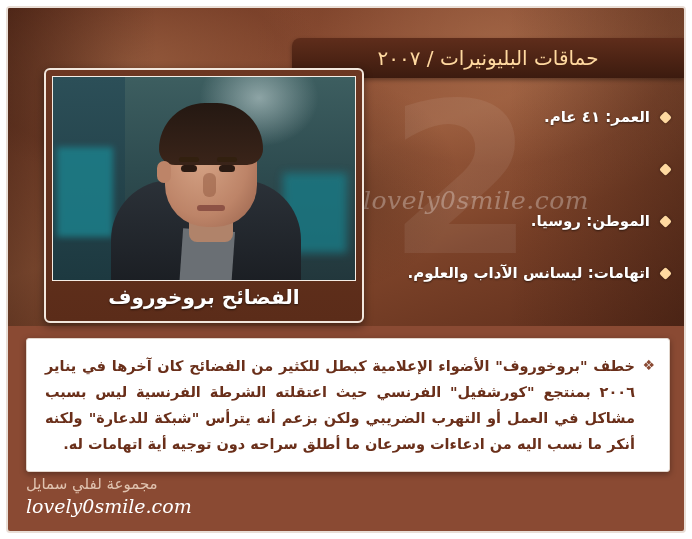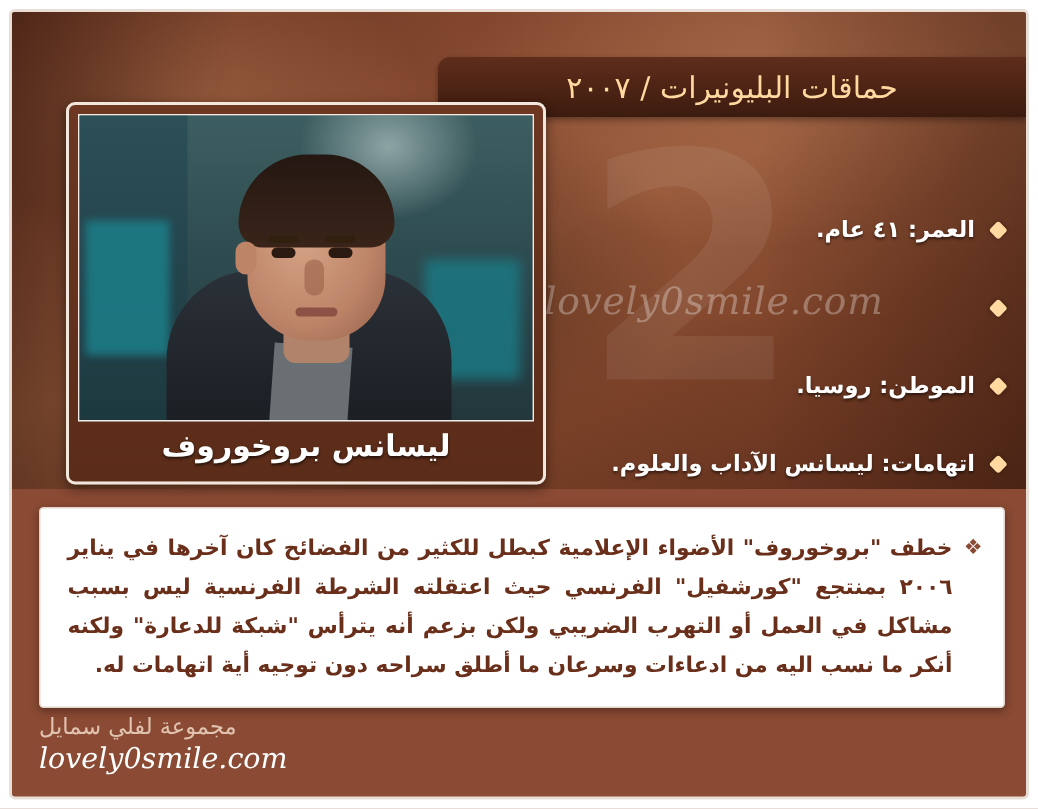--- a/index.html
+++ b/index.html
@@ -253,21 +253,20 @@
     font-weight: 700;
     text-shadow: 0 1px 2px rgba(0,0,0,0.6);
   }
 
   
   .facts {
     position: absolute;
     right: 8px;
     top: 96px;
     width: 384px;
-    margin-top: 36px;
   }
   .fact {
     position: relative;
     height: 26px;
     margin-bottom: 26px;
     display: flex;
     align-items: center;
     justify-content: flex-start;
     padding-right: 26px;
     box-sizing: border-box;
@@ -374,21 +373,21 @@
         <div class="ph-hair"></div>
         <div class="ph-ear"></div>
         <div class="ph-brow-l"></div>
         <div class="ph-brow-r"></div>
         <div class="ph-eye-l"></div>
         <div class="ph-eye-r"></div>
         <div class="ph-nose"></div>
         <div class="ph-mouth"></div>
       </div>
       <div class="photo-caption">
-        <span>ليسانس بروخوروف</span>
+        <span>الفضائح بروخوروف</span>
       </div>
     </div>
 
     <div class="facts">
       <div class="fact">
         <span class="fact-bullet"></span>
         <span class="fact-text">العمر: ٤١ عام.</span>
       </div>
       <div class="fact">
         <span class="fact-bullet"></span>

